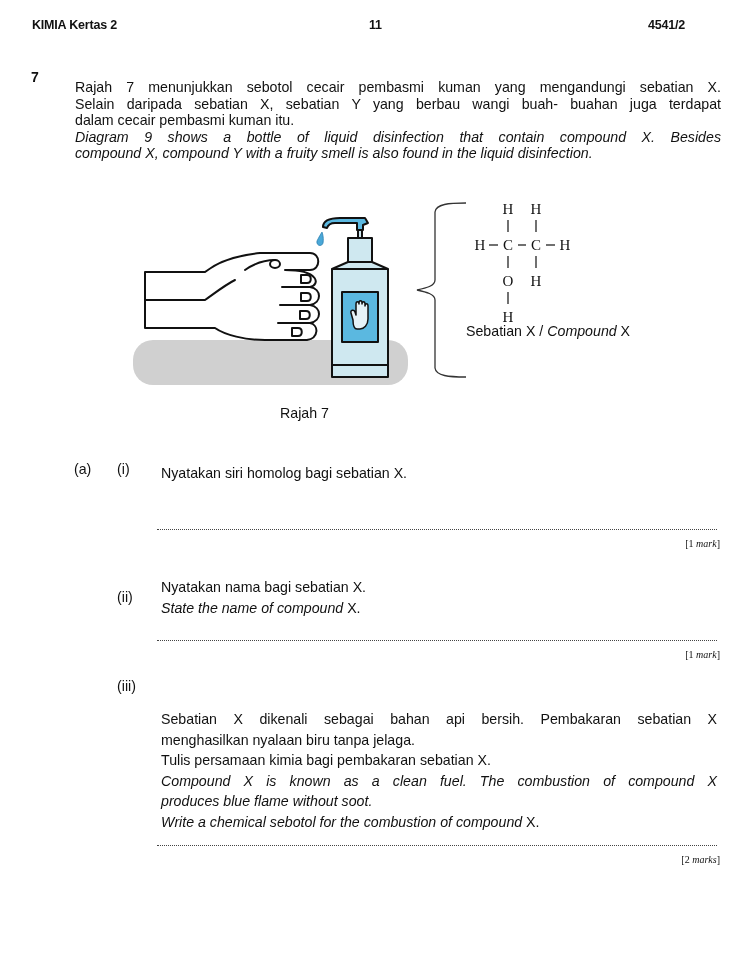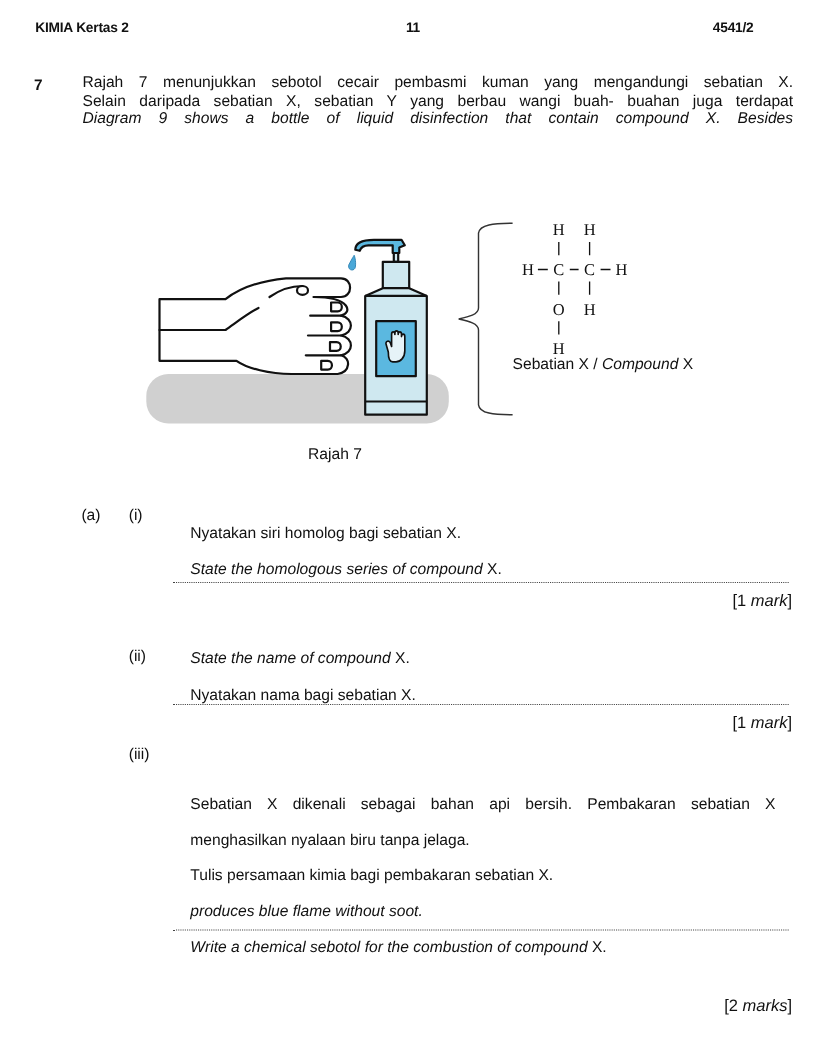--- a/index.html
+++ b/index.html
@@ -7,38 +7,40 @@
          font-family: "Liberation Sans", sans-serif; color: #111; }
   .abs { position: absolute; }
   .hdr { top: 18px; font-size: 12.5px; font-weight: bold; letter-spacing: -0.2px; }
   .qnum { left: 31px; top: 69px; font-size: 14px; font-weight: bold; }
   .para { left: 75px; width: 646px; font-size: 14.2px; line-height: 16.5px; text-align: justify; }
   .para p { margin: 0; }
   .it { font-style: italic; }
   .caption { left: 0; width: 609px; text-align: center; font-size: 14.2px; line-height: 17px; }
   .lbl { font-size: 14.2px; }
   .qtext { left: 157px; width: 564px; font-size: 14.2px; line-height: 16.5px; text-align: justify; }
-  .qtext p { margin: 16px; }
+  .qtext p { margin: 4px; }
   .dots { left: 157px; width: 560px; height: 2px;
           border-bottom: 1.3px dotted #444; }
-  .mark { right: 32px; font-size: 15px; }
+  .mark { right: 32px; font-size: 10px; font-family: Liberation Serif, serif; }
   svg text { font-family: "Liberation Serif", serif; }
 </style>
 </head>
 <body>
 
 <div class="abs hdr" style="left:32px;">KIMIA Kertas 2</div>
 <div class="abs hdr" style="left:369px;">11</div>
 <div class="abs hdr" style="left:648px;">4541/2</div>
 
 <div class="abs qnum">7</div>
 <div class="abs para" style="top:67px;">
-  <p class="jl" style="text-align-last:justify;">Rajah 7 menunjukkan sebotol cecair pembasmi kuman yang mengandungi sebatian X.</p>
+  <p class="jl" style="text-align-last:justify;margin-top:12px;">Rajah 7 menunjukkan sebotol cecair pembasmi kuman yang mengandungi sebatian X.</p>
   <p style="text-align-last:justify;">Selain daripada sebatian X, sebatian Y yang berbau wangi buah- buahan juga terdapat</p>
+  <p>dalam cecair pembasmi kuman itu.</p>
   <p class="it" style="text-align-last:justify;">Diagram 9 shows a bottle of liquid disinfection that contain compound X. Besides</p>
+  <p class="it">compound X, compound Y with a fruity smell is also found in the liquid disinfection.</p>
 </div>
 
 <svg class="abs" style="left:125px; top:215px;" width="300" height="175" viewBox="0 0 300 175">
 
   <rect x="8" y="125" width="275" height="45" rx="20" ry="20" fill="#d0d0d0"></rect>
 
   <g fill="#ffffff" stroke="#111" stroke-width="2" stroke-linejoin="round" stroke-linecap="round">
     <path d="M20 57 L80 57 C95 45 115 40 135 38 L185 38 C196 38 196 55 185 55 L160 55 C195 55 195 70 185 72 C197 74 197 88 185 90 C197 92 197 106 185 108 C194 110 194 123 182 125 L140 125 C120 125 100 120 90 113 L20 113 Z"></path>
     <path d="M20 85 L80 85 C90 78 100 70 110 65" fill="none"></path>
     <path d="M120 55 C130 48 140 45 150 45" fill="none"></path>
@@ -98,35 +100,35 @@
 </div>
 
 <div class="abs caption" style="top:405px;">
   <div>Rajah 7</div>
 </div>
 
 <div class="abs lbl" style="left:74px; top:461px;">(a)</div>
 <div class="abs lbl" style="left:117px; top:461px;">(i)</div>
 <div class="abs qtext" style="top:461px;">
   <p>Nyatakan siri homolog bagi sebatian X.</p>
-  <p><span class="it">State the homologous series of compound</span><span> X.</span></p>
 </div>
 <div class="abs dots" style="top:527px;"></div>
 <div class="abs mark" style="top:538px;"><span>[1 </span><span class="it">mark</span><span>]</span></div>
 
 <div class="abs lbl" style="left:117px; top:589px;">(ii)</div>
 <div class="abs qtext" style="top:575px;">
+  <p>Nyatakan nama bagi sebatian X.</p>
   <p><span class="it">State the name of compound</span><span> X.</span></p>
-  <p>Nyatakan nama bagi sebatian X.</p>
 </div>
 <div class="abs dots" style="top:638px;"></div>
 <div class="abs mark" style="top:649px;"><span>[1 </span><span class="it">mark</span><span>]</span></div>
 
 <div class="abs lbl" style="left:117px; top:678px;">(iii)</div>
 <div class="abs qtext" style="top:707px;">
   <p style="text-align-last:justify; word-spacing:2px;">Sebatian X dikenali sebagai bahan api bersih. Pembakaran sebatian X</p>
   <p>menghasilkan nyalaan biru tanpa jelaga.</p>
   <p>Tulis persamaan kimia bagi pembakaran sebatian X.</p>
+  <p class="it" style="text-align-last:justify;">Compound X is known as a clean fuel. The combustion of compound X</p>
   <p class="it">produces blue flame without soot.</p>
   <p><span class="it">Write a chemical sebotol for the combustion of compound</span><span> X.</span></p>
 </div>
 <div class="abs dots" style="top:843px;"></div>
-<div class="abs mark" style="top:906px;margin-left:36px;"><span>[2 </span><span class="it">marks</span><span>]</span></div>
+<div class="abs mark" style="top:854px;margin-left:36px;"><span>[2 </span><span class="it">marks</span><span>]</span></div>
 
 </body></html>

